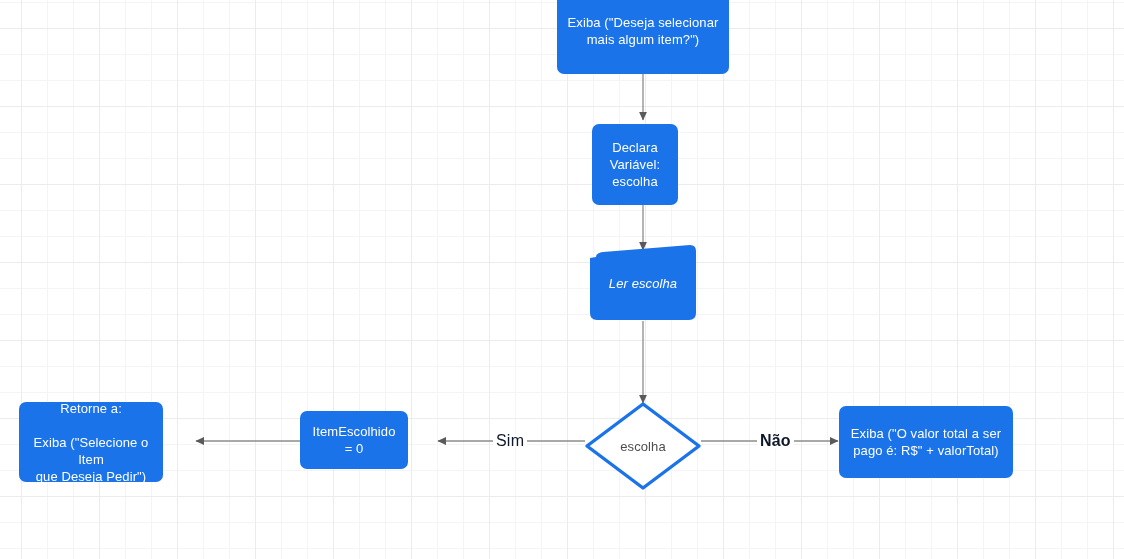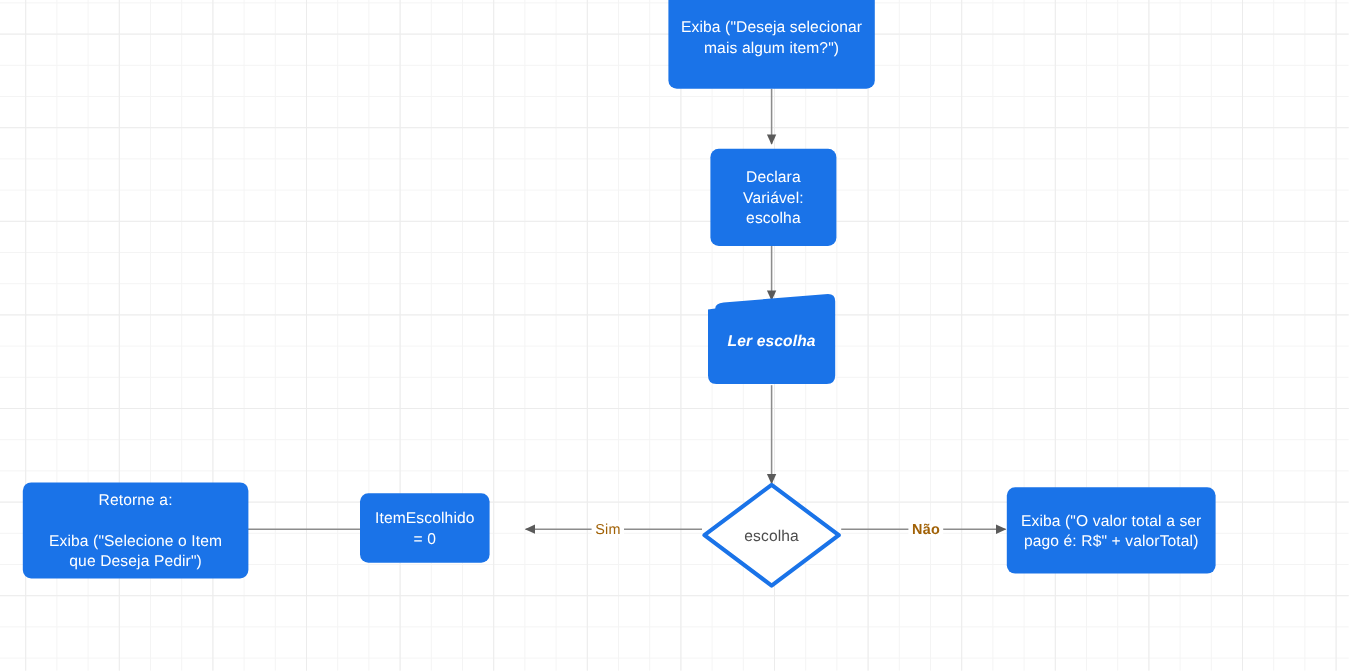--- a/index.html
+++ b/index.html
@@ -74,21 +74,21 @@
   }
   .io .shape {
     position: absolute;
     left: 0; top: 0;
     width: 100%; height: 100%;
   }
   .io .txt {
     position: relative;
     z-index: 2;
     font-style: italic;
-    font-weight: bold;
+    font-weight: normal;
     font-size: 13px;
   }
 
   
   .decision {
     background: transparent;
     color: #4d4d4d;
     font-size: 13px;
   }
   .decision .shape {
@@ -96,22 +96,22 @@
     left: 0; top: 0;
     width: 100%; height: 100%;
   }
   .decision .txt {
     position: relative;
     z-index: 2;
   }
 
   .edge-label {
     position: absolute;
-    font-size: 12px;
-    color: #a16207;
+    font-size: 16px;
+    color: #0f172a;
     background: #ffffff;
     padding: 0 3px;
     line-height: 14px;
     letter-spacing: 0.2px;
     white-space: nowrap;
   }
 </style>
 </head>
 <body>
 
@@ -135,21 +135,21 @@
     <line x1="300" y1="441" x2="196" y2="441" stroke="#8c8c8c" stroke-width="1.3" marker-end="url(#arrowhead)"></line>
 
     <line x1="701" y1="441" x2="838" y2="441" stroke="#8c8c8c" stroke-width="1.3" marker-end="url(#arrowhead)"></line>
   </svg>
 
   <div class="node proc" style="left:557px; top:-12px; width:172px; height:86px;">
     <span class="txt">Exiba ("Deseja selecionar
 mais algum item?")</span>
   </div>
 
-  <div class="node proc" style="left:592px; top:124px; width:105px; height:81px;">
+  <div class="node proc" style="left:592px; top:124px; width:86px; height:81px;">
     <span class="txt">Declara
 Variável:
 escolha</span>
   </div>
 
   <div class="node io" style="left:589px; top:244px; width:108px; height:78px;">
     <svg class="shape" viewBox="0 0 108 78" preserveAspectRatio="none">
       <path d="M7,13 Q7,9 14,8 L101,1 Q107,1 107,7 L107,69 Q107,76 100,76 L8,76 Q1,76 1,69 L1,14 Z" fill="#1a73e8"></path>
     </svg>
     <span class="txt">Ler escolha</span>
@@ -159,21 +159,21 @@
     <svg class="shape" viewBox="0 0 120 92" preserveAspectRatio="none">
       <path d="M60,4 L116,46 L60,88 L4,46 Z" fill="#ffffff" stroke="#1a73e8" stroke-width="3.4" stroke-linejoin="round"></path>
     </svg>
     <span class="txt">escolha</span>
   </div>
 
   <div class="node proc" style="left:300px; top:411px; width:108px; height:58px;">
     <span class="txt">ItemEscolhido = 0</span>
   </div>
 
-  <div class="node proc" style="left:19px; top:402px; width:188px; height:80px;">
+  <div class="node proc" style="left:19px; top:402px; width:144px; height:80px;">
     <span class="txt">Retorne a:
 
 Exiba ("Selecione o Item
 que Deseja Pedir")</span>
   </div>
 
   <div class="node proc" style="left:839px; top:406px; width:174px; height:72px;">
     <span class="txt">Exiba ("O valor total a ser
 pago é: R$" + valorTotal)</span>
   </div>

